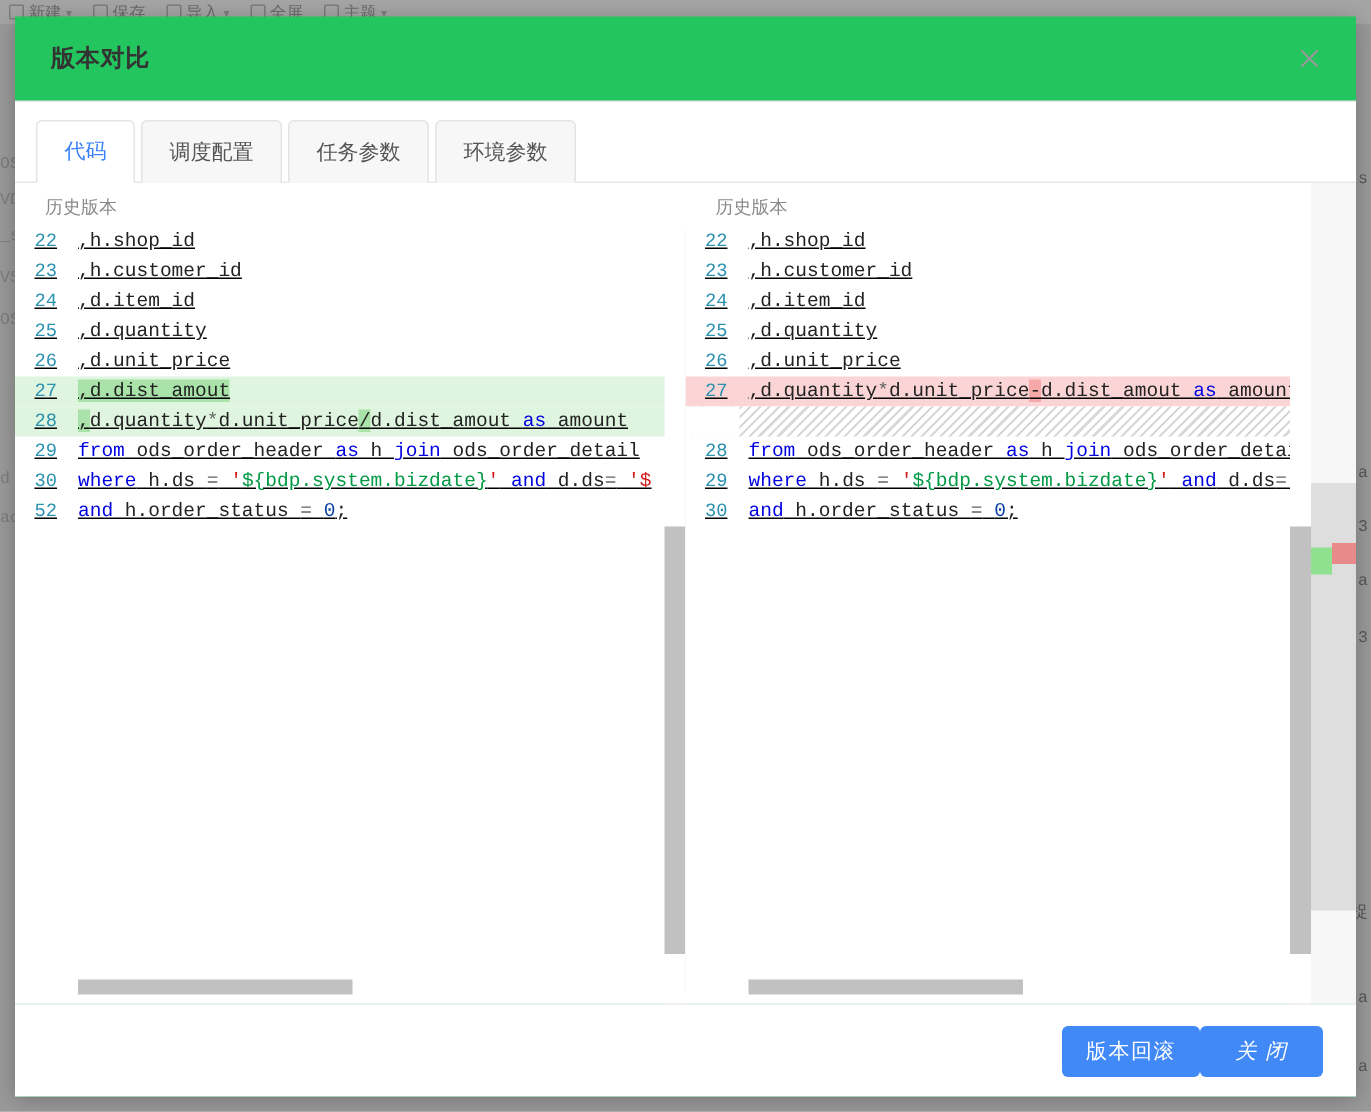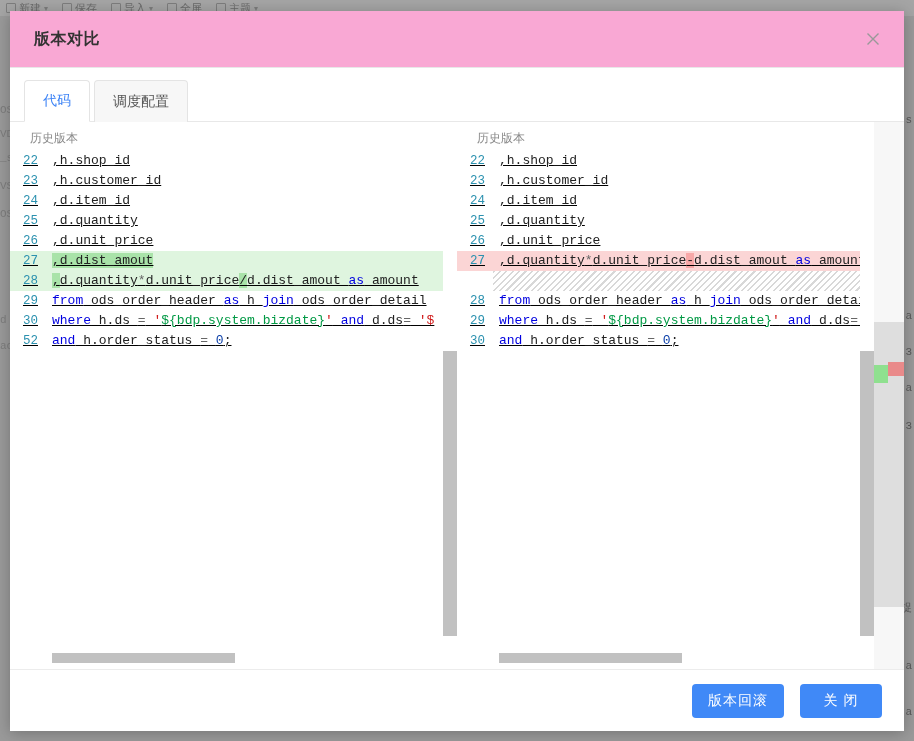--- a/index.html
+++ b/index.html
@@ -33,21 +33,21 @@
   .bg-right-text {
     position:absolute; right:2px; font-size:11px;
     color:#585858; font-family:"Liberation Mono","DejaVu Sans Mono",monospace;
     white-space:nowrap;
   }
 
   
   #modal {
     position:absolute; left:10px; top:11px;
     width:894px; height:720px;
-    background:#f9a8d4;
+    background:#22c55e;
     box-shadow:0 2px 14px rgba(0,0,0,.25);
     display:flex; flex-direction:column;
   }
   #modal-header {
     height:57px; flex:0 0 57px;
     border-bottom:1px solid #e8e8e8;
     display:flex; align-items:center;
     padding:0 24px; position:relative;
   }
   #modal-title { font-size:16px; color:#333; font-weight:bold; letter-spacing:.5px; }
@@ -157,21 +157,21 @@
     position:absolute; left:0; width:30px; background:#dedede;
   }
   #minimap .mm-add { position:absolute; width:14px; height:18px; background:#8fe08f; }
   #minimap .mm-del { position:absolute; width:16px; height:14px; background:#e98a8a; }
 
   
   #modal-footer {
     flex:0 0 62px; height:62px;
     border-top:1px solid #ececec;
     display:flex; align-items:center; justify-content:flex-end;
-    gap:16px; padding-right:22px; background:#fff;
+    gap:0; padding-right:22px; background:#fff;
   }
   .btn {
     min-width:82px; height:34px; padding:0 16px;
     border-radius:4px; border:none; cursor:pointer;
     font-size:14px; color:#fff; background:#4089f7;
     font-family:"Liberation Sans","DejaVu Sans",sans-serif;
     display:flex; align-items:center; justify-content:center;
     letter-spacing:1px;
   }
 </style>
@@ -232,20 +232,22 @@
     <div id="modal-close">
       <svg width="14" height="14" viewBox="0 0 14 14" aria-hidden="true">
         <path d="M1.5 1.5 L12.5 12.5 M12.5 1.5 L1.5 12.5" stroke="#999" stroke-width="1.4" fill="none"></path>
       </svg>
     </div>
   </div>
 
   <div id="tabs">
       <div class="tab active" style="color: rgb(59, 130, 246);">代码</div>
       <div class="tab">调度配置</div>
+      <div class="tab">任务参数</div>
+      <div class="tab">环境参数</div>
     </div>
 
   <div id="diff-body">
 
     <div class="panel">
       <div class="panel-label">历史版本</div>
       <div class="editor">
         <div class="code-rows" id="left-rows">
             <div class="row">
               <div class="gutter">22</div>
@@ -355,16 +357,16 @@
         <div class="mm-thumb" style="top:200px;height:285px;"></div>
         <div class="mm-add" style="top:243px;left:0;"></div>
         <div class="mm-del" style="top:240px;left:14px;"></div>
       </div>
     </div>
 
   </div>
 
   <div id="modal-footer">
     <button class="btn" style="background: rgb(64, 137, 247);">版本回滚</button>
-    <button class="btn" style="background: rgb(64, 137, 247);">关 闭</button>
+    <button class="btn" style="background: rgb(64, 137, 247); font-style: italic;">关 闭</button>
   </div>
 
 </div>
 
 </body></html>

